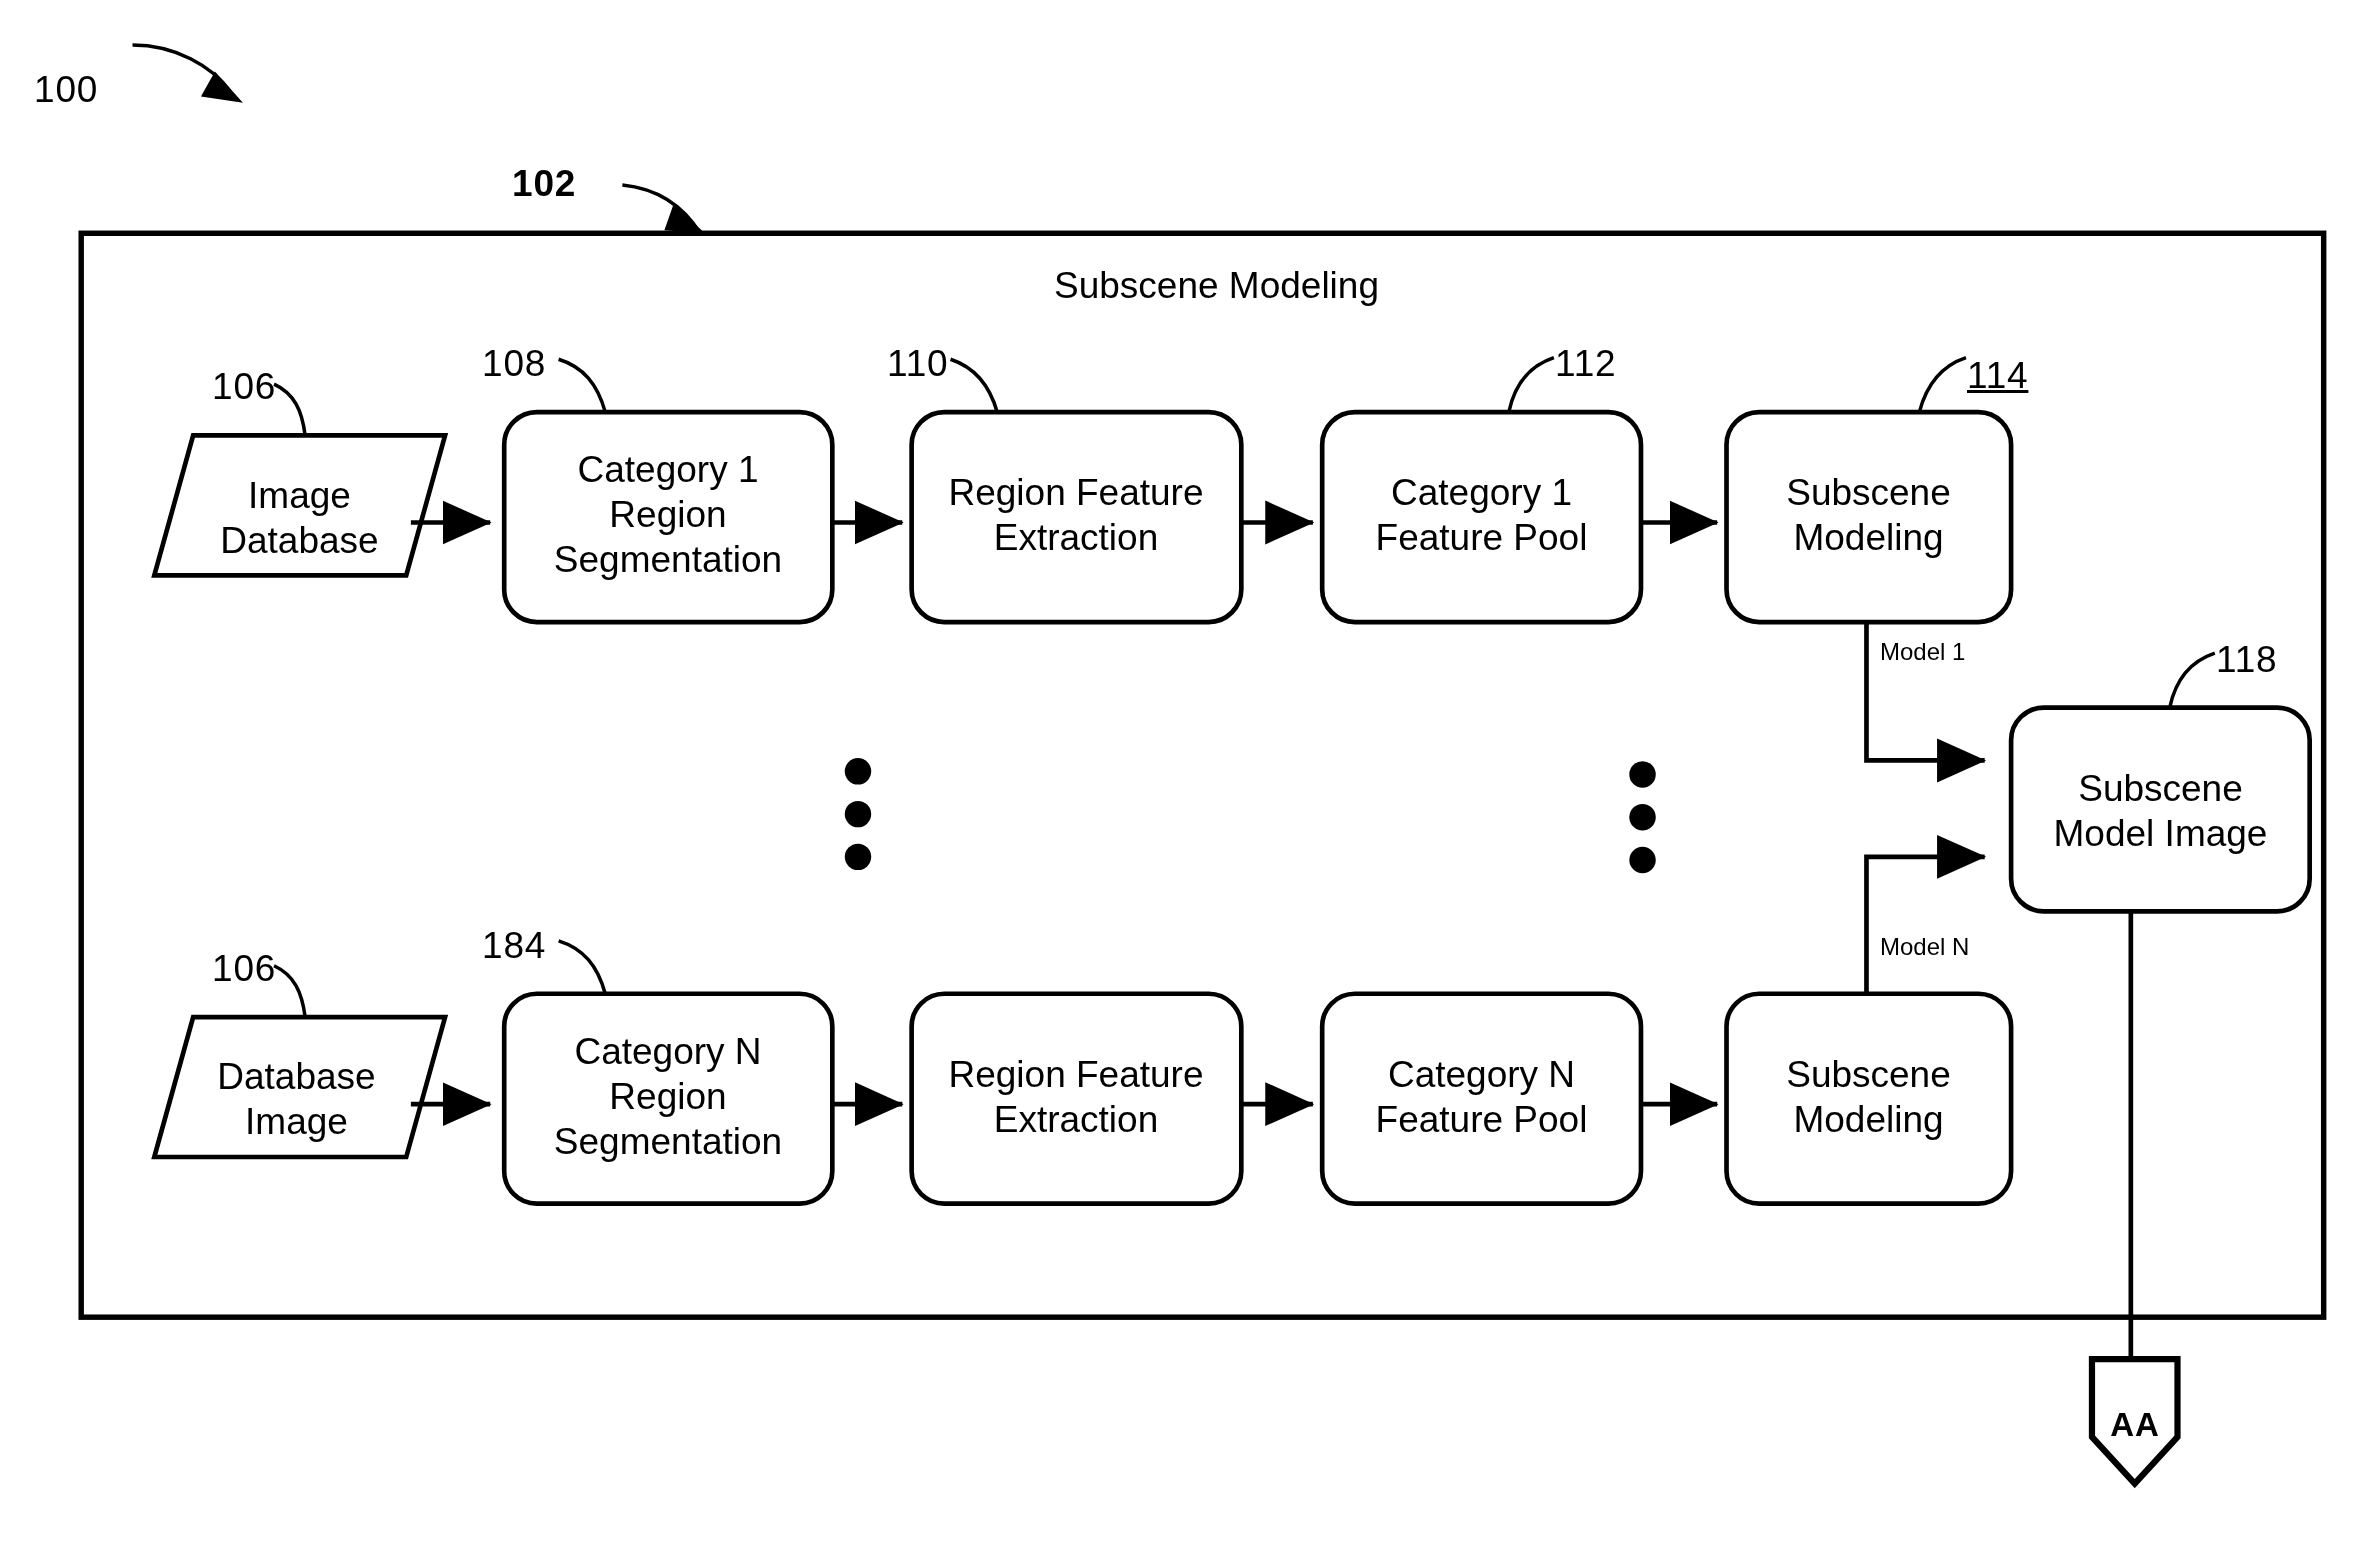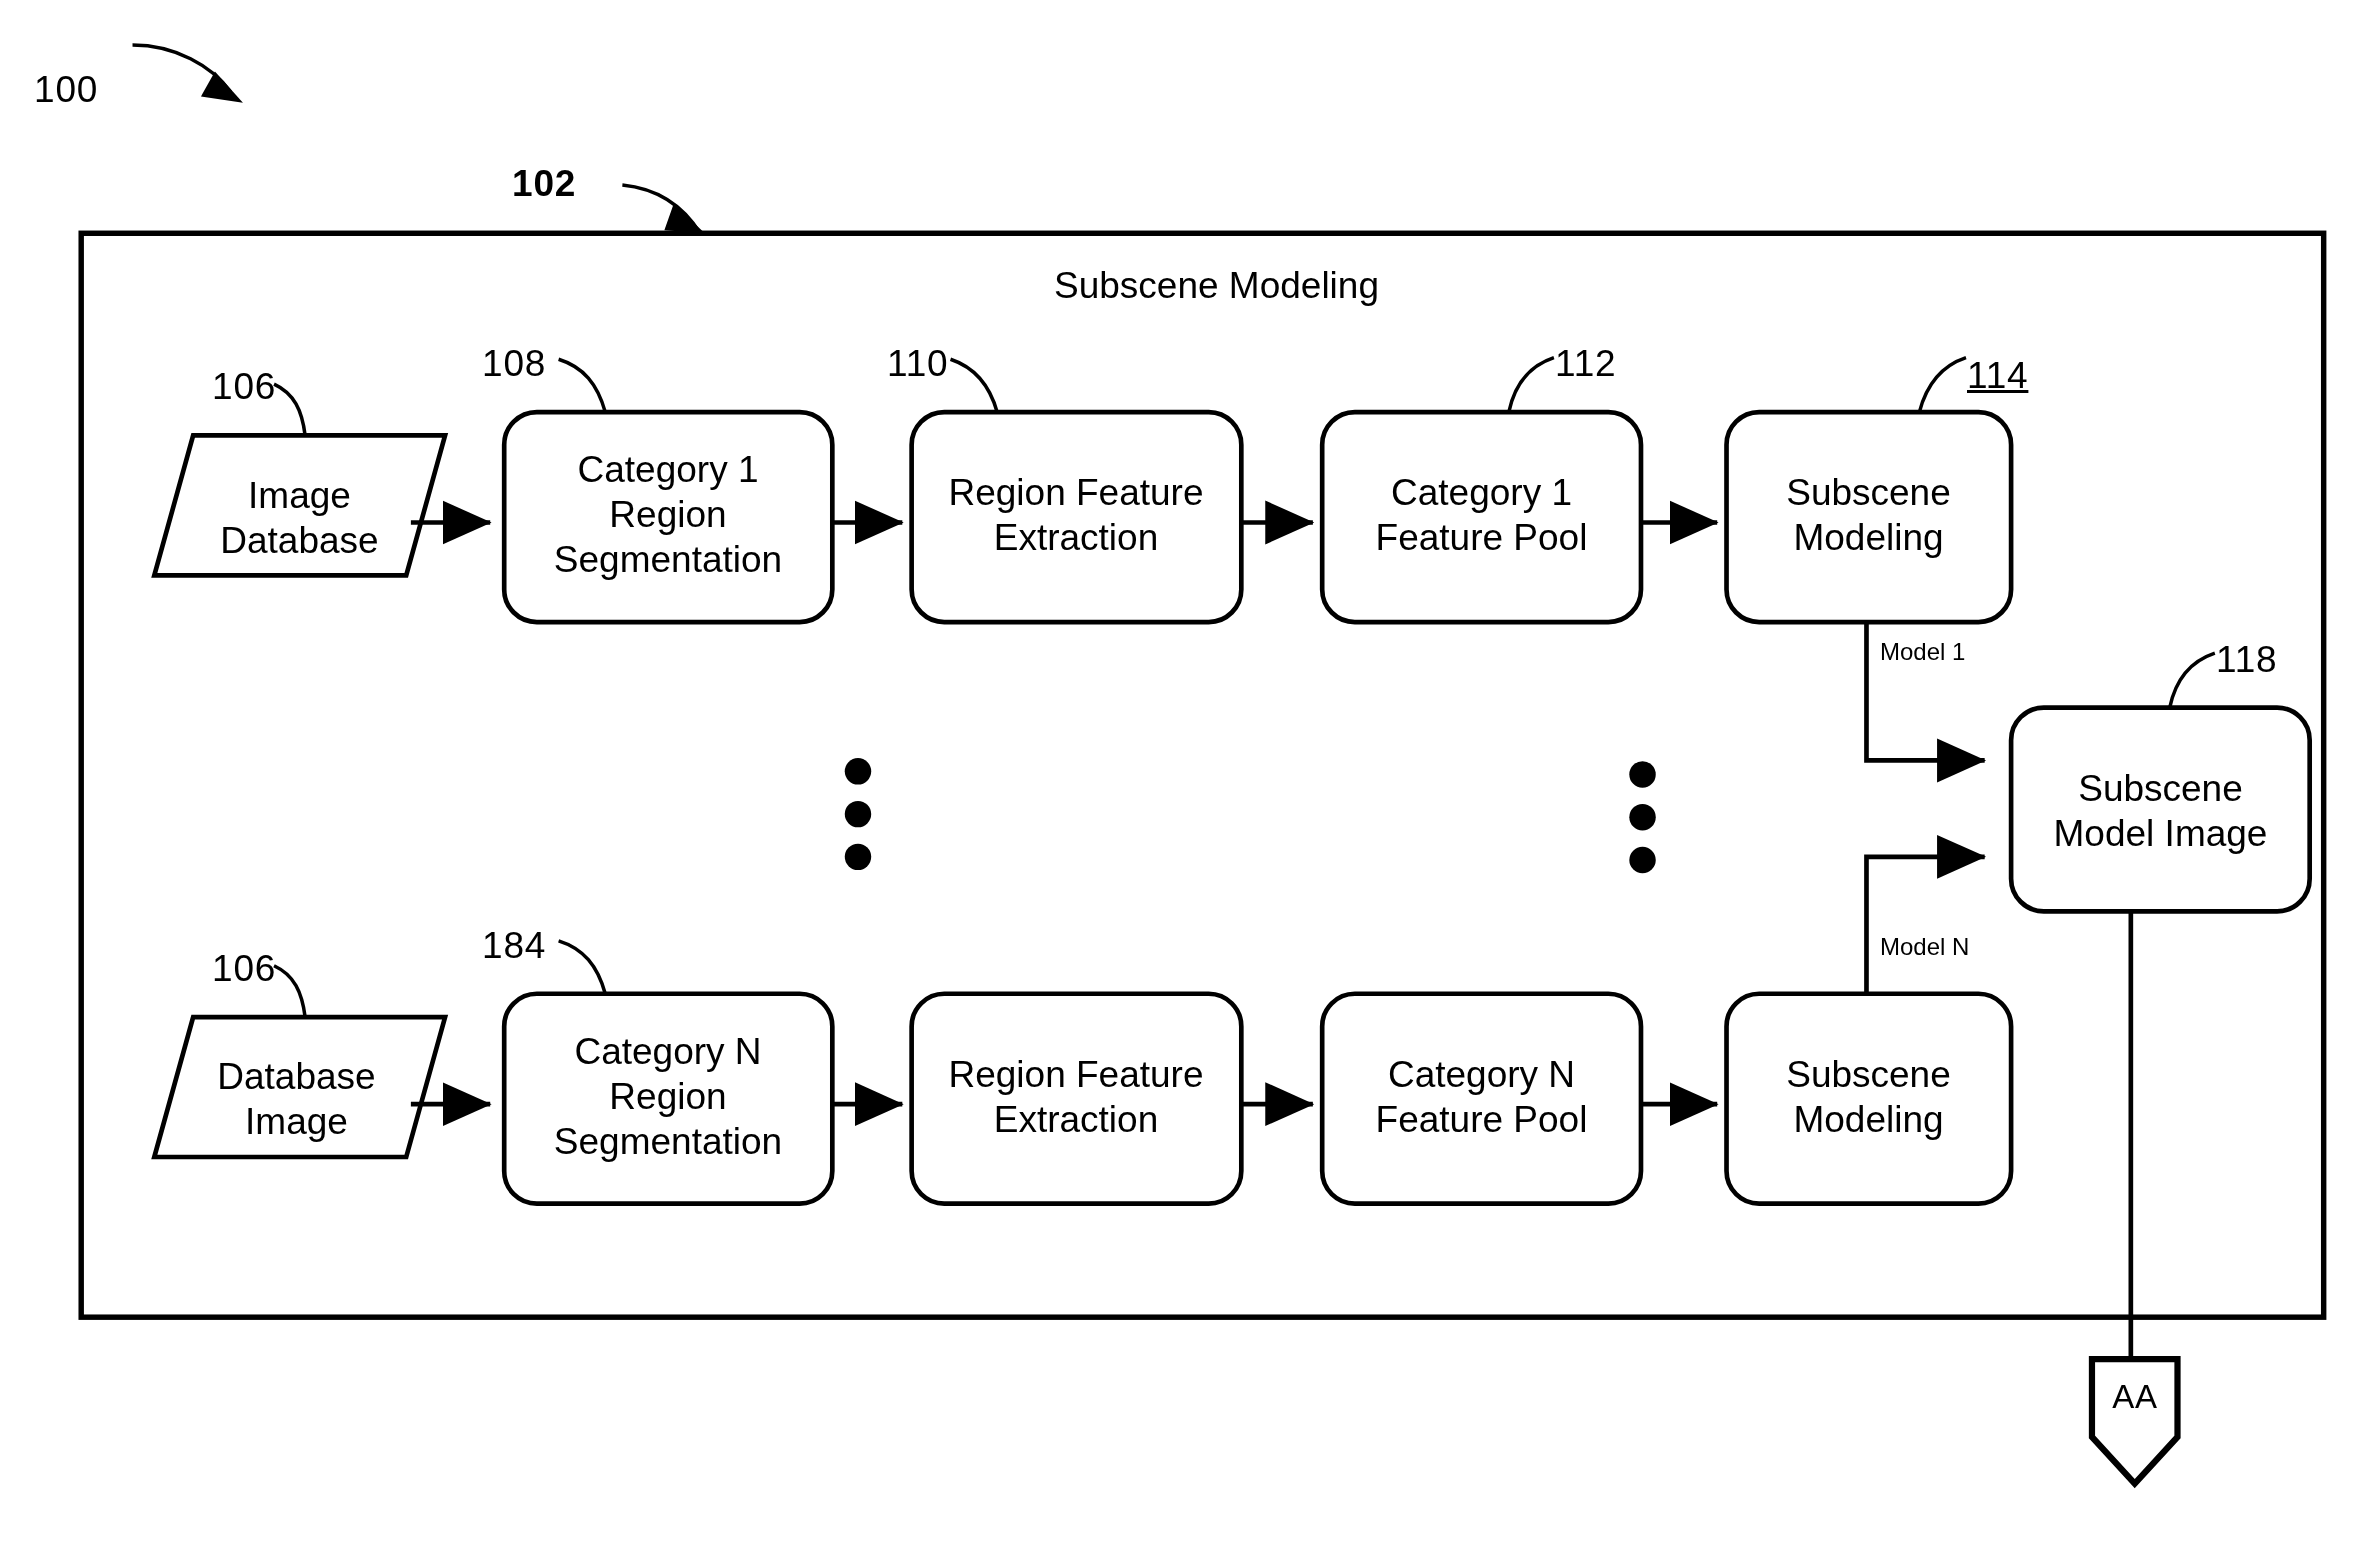--- a/index.html
+++ b/index.html
@@ -38,22 +38,23 @@
     line-height: 1.22;
   }
   .container-title {
     font-size: 37px;
   }
   .edge-label {
     font-size: 24px;
   }
   .conn-text {
     font-size: 33px;
-    font-weight: normal;
+    font-weight: bold;
     letter-spacing: 0.8px;
+    margin-top: 28px;
   }
 </style>
 </head>
 <body>
 
 <div id="root">
 
   <svg id="svg-layer" viewBox="0 0 3042 2014">
     <defs>
       <marker id="arrowhead" markerWidth="11" markerHeight="11" refX="10.2" refY="5.5" orient="auto" markerUnits="strokeWidth">

